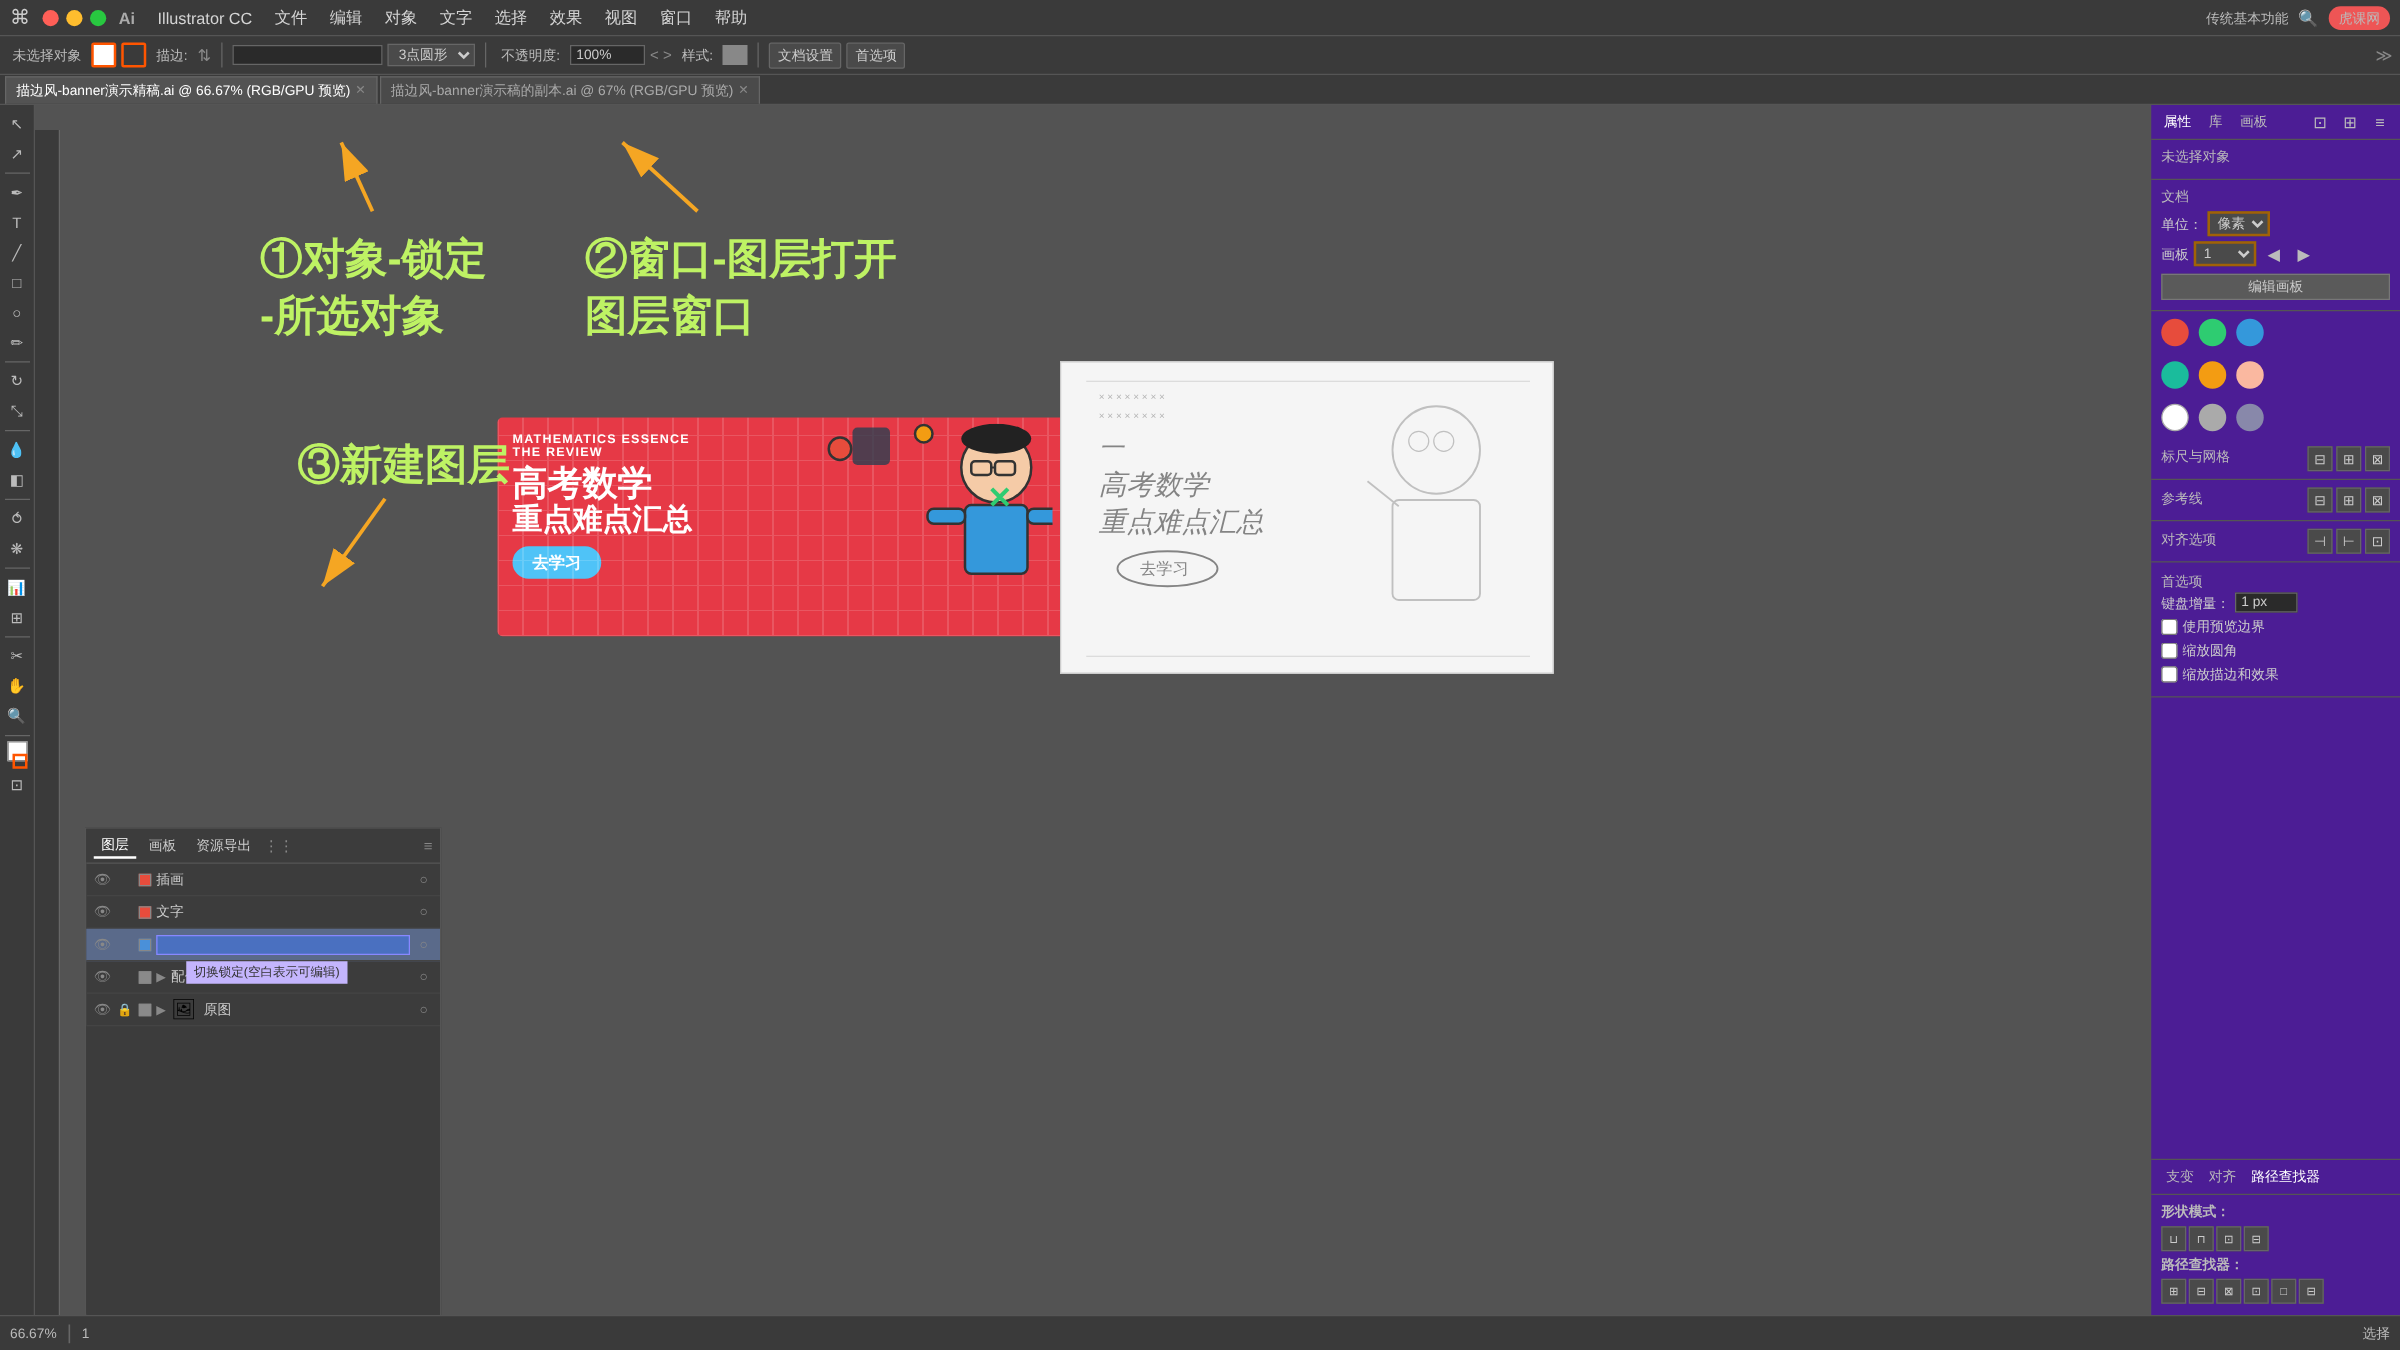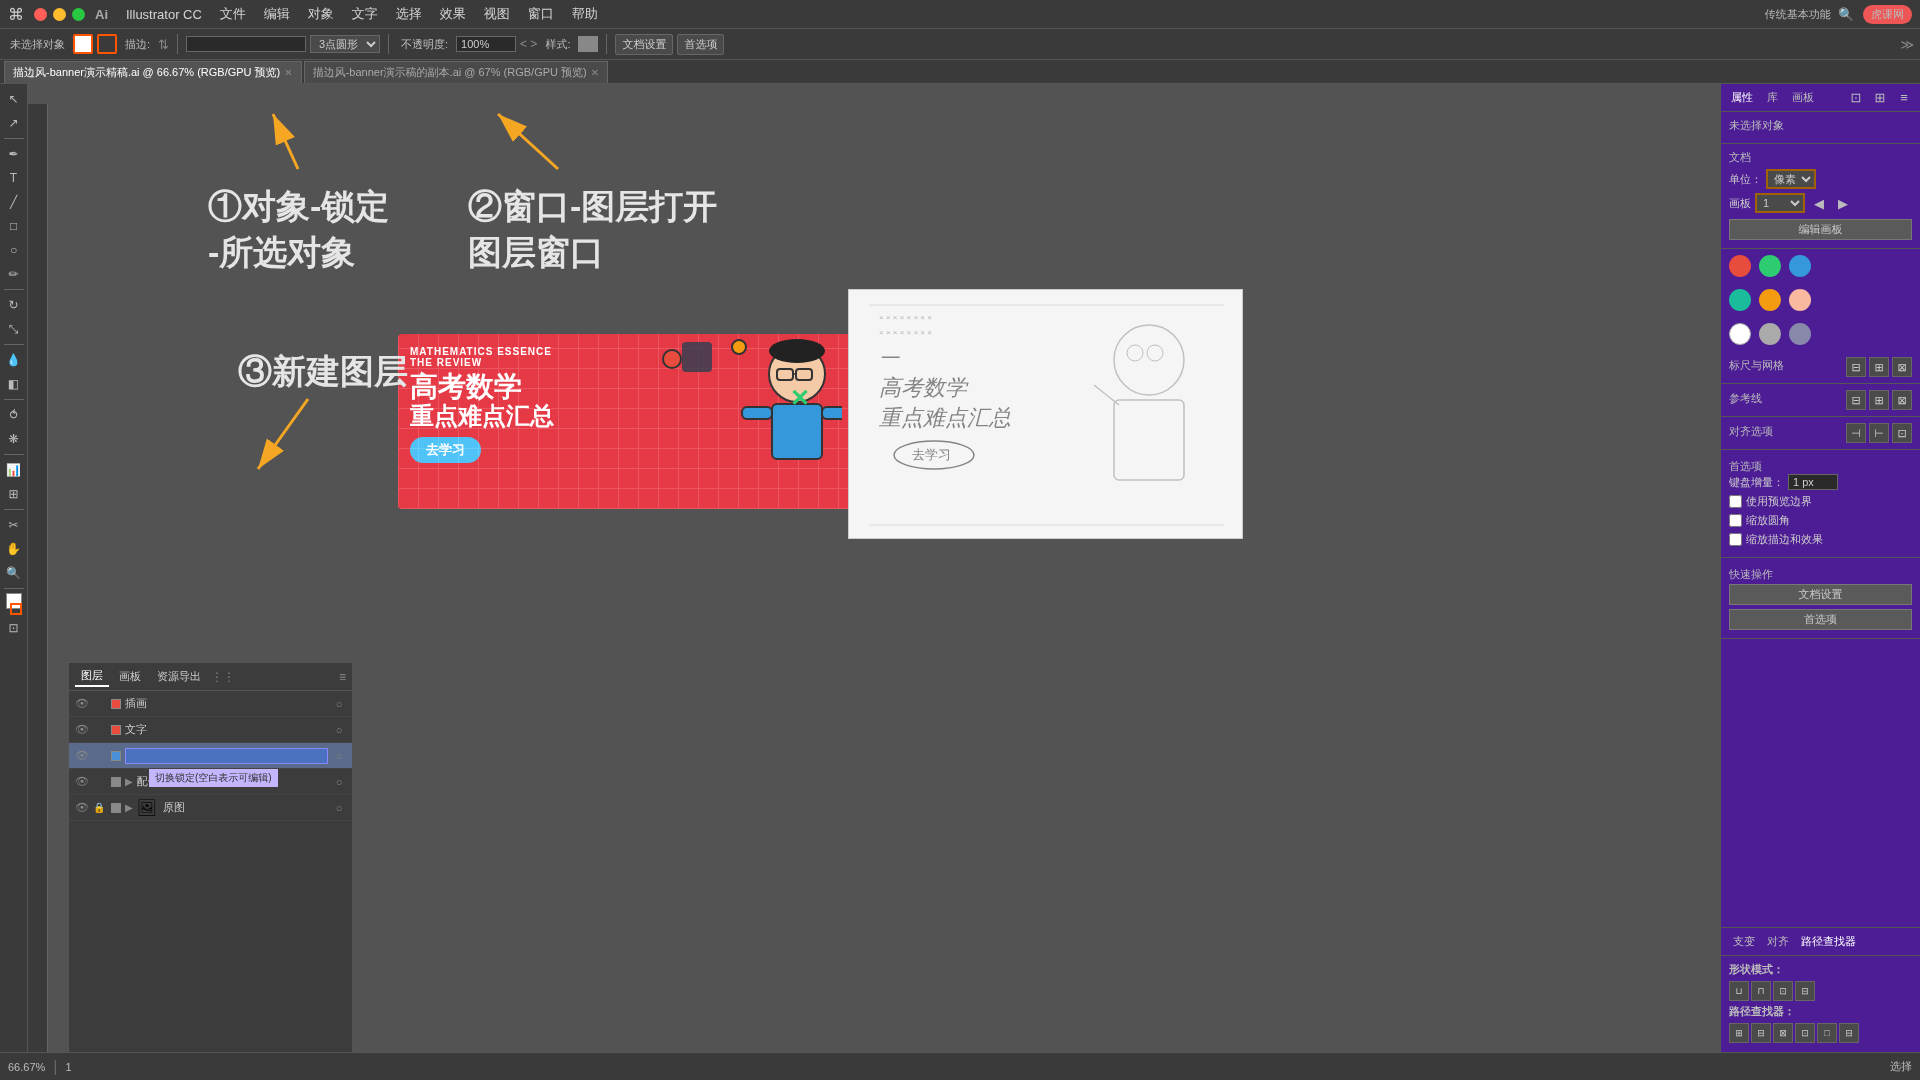--- a/index.html
+++ b/index.html
@@ -64,21 +64,21 @@
     #ruler-top { position: absolute; top: 0; left: 20px; right: 0; height: 20px; background: #3a3a3a; display: flex; align-items: flex-end; border-bottom: 1px solid #666; z-index: 10; }
     #ruler-left { position: absolute; top: 20px; left: 0; width: 20px; bottom: 0; background: #3a3a3a; border-right: 1px solid #666; z-index: 10; }
     .ruler-mark { color: #888; font-size: 9px; position: absolute; }
 
     
     #canvas-content { position: absolute; top: 20px; left: 20px; right: 0; bottom: 0; }
 
     
     .annotation {
       position: absolute;
-      color: #e5e5e5;
+      color: #bef264;
       font-size: 36px;
       font-weight: bold;
       font-family: 'SimHei', sans-serif;
       z-index: 20;
       pointer-events: none;
     }
     .arrow-svg { position: absolute; z-index: 20; pointer-events: none; }
 
     
     #layers-panel {
@@ -524,25 +524,20 @@
       <div class="rp-row">
         <input type="checkbox" style="">
         <span class="rp-text">缩放圆角</span>
       </div>
       <div class="rp-row">
         <input type="checkbox" style="">
         <span class="rp-text">缩放描边和效果</span>
       </div>
     </div>
 
-    <div class="rp-section">
-      <span class="rp-label">快速操作</span>
-      <button class="rp-btn">文档设置</button>
-      <button class="rp-btn">首选项</button>
-    </div>
 
     <div style="flex:1;"></div>
 
     <div style="display:flex;gap:4px;padding:4px 8px;border-top:1px solid #555;">
       <span class="rp-tab">支变</span>
       <span class="rp-tab">对齐</span>
       <span class="rp-tab active">路径查找器</span>
     </div>
 
     <div id="path-panel">

